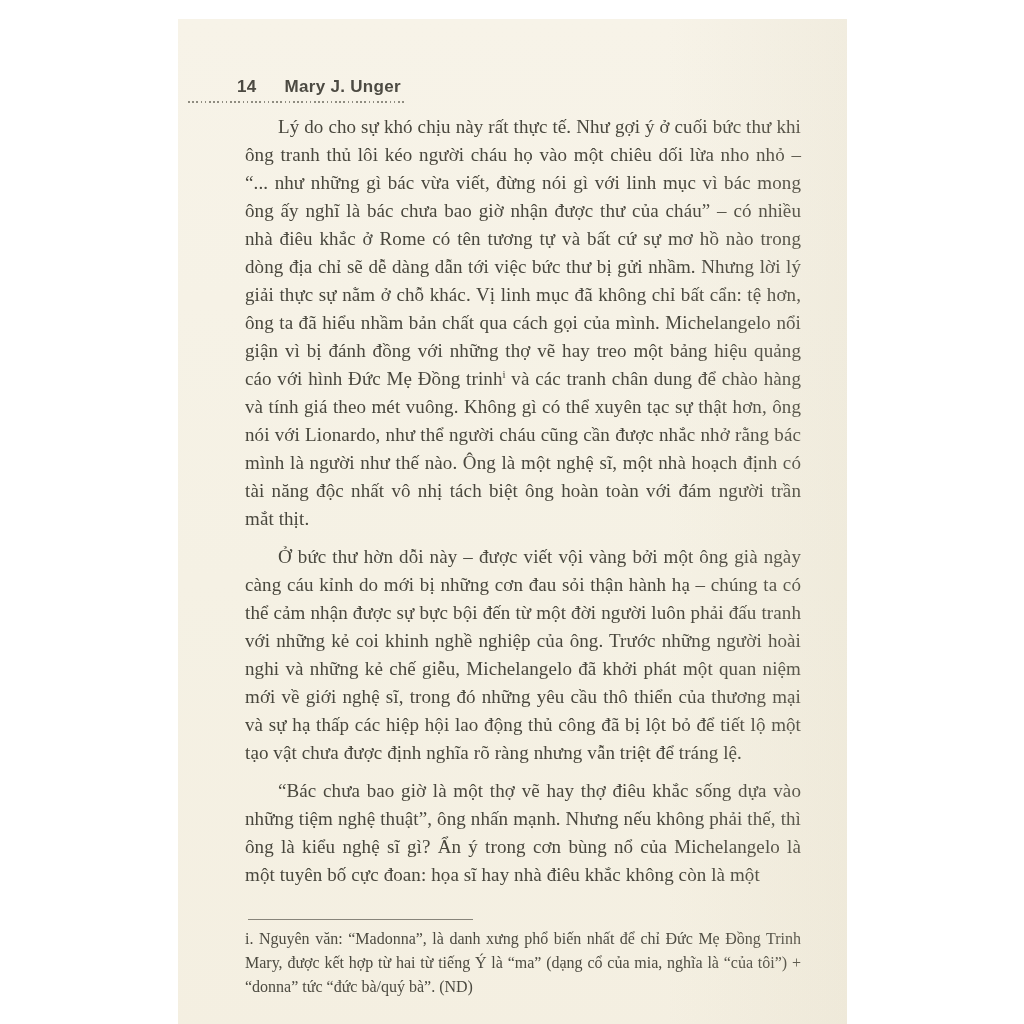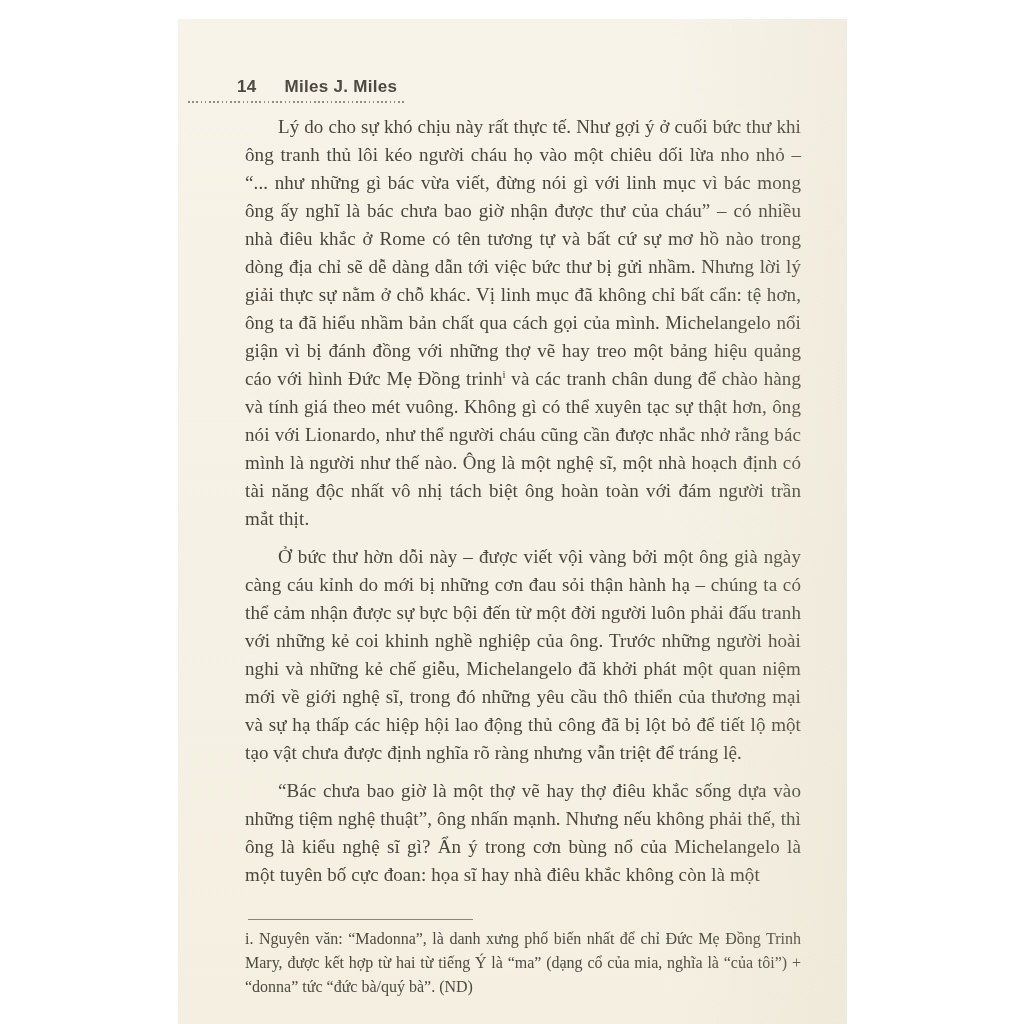--- a/index.html
+++ b/index.html
@@ -104,21 +104,21 @@
   }
 </style>
 </head>
 <body>
 
 <div class="canvas">
   <div class="page">
 
     <div class="header">
       <span>14</span>
-      <span>Miles J. Miles</span>
+      <span>Mary J. Unger</span>
     </div>
     <div class="header-rule"></div>
 
     <div class="body">
       <p class="para"><span>Lý do cho sự khó chịu này rất thực tế. Như gợi ý ở cuối bức thư khi ông tranh thủ lôi kéo người cháu họ vào một chiêu dối lừa nho nhỏ – “... như những gì bác vừa viết, đừng nói gì với linh mục vì bác mong ông ấy nghĩ là bác chưa bao giờ nhận được thư của cháu” – có nhiều nhà điêu khắc ở Rome có tên tương tự và bất cứ sự mơ hồ nào trong dòng địa chỉ sẽ dễ dàng dẫn tới việc bức thư bị gửi nhầm. Nhưng lời lý giải thực sự nằm ở chỗ khác. Vị linh mục đã không chỉ bất cẩn: tệ hơn, ông ta đã hiểu nhầm bản chất qua cách gọi của mình. Michelangelo nổi giận vì bị đánh đồng với những thợ vẽ hay treo một bảng hiệu quảng cáo với hình Đức Mẹ Đồng trinh</span><span class="sup">i</span><span> và các tranh chân dung để chào hàng và tính giá theo mét vuông. Không gì có thể xuyên tạc sự thật hơn, ông nói với Lionardo, như thể người cháu cũng cần được nhắc nhở rằng bác mình là người như thế nào. Ông là một </span><span class="it">nghệ sĩ</span><span>, một nhà hoạch định có tài năng độc nhất vô nhị tách biệt ông hoàn toàn với đám người trần mắt thịt.</span></p>
       <p class="para"><span>Ở bức thư hờn dỗi này – được viết vội vàng bởi một ông già ngày càng cáu kỉnh do mới bị những cơn đau sỏi thận hành hạ – chúng ta có thể cảm nhận được sự bực bội đến từ một đời người luôn phải đấu tranh với những kẻ coi khinh nghề nghiệp của ông. Trước những người hoài nghi và những kẻ chế giễu, Michelangelo đã khởi phát một quan niệm mới về giới nghệ sĩ, trong đó những yêu cầu thô thiển của thương mại và sự hạ thấp các hiệp hội lao động thủ công đã bị lột bỏ để tiết lộ một tạo vật chưa được định nghĩa rõ ràng nhưng vẫn triệt để tráng lệ.</span></p>
       <p class="para"><span>“Bác chưa bao giờ là một thợ vẽ hay thợ điêu khắc sống dựa vào những tiệm nghệ thuật”, ông nhấn mạnh. Nhưng nếu không phải thế, thì ông là kiểu nghệ sĩ gì? Ẩn ý trong cơn bùng nổ của Michelangelo là một tuyên bố cực đoan: họa sĩ hay nhà điêu khắc không còn là một</span></p>
     </div>
 
     <div class="foot-rule"></div>

